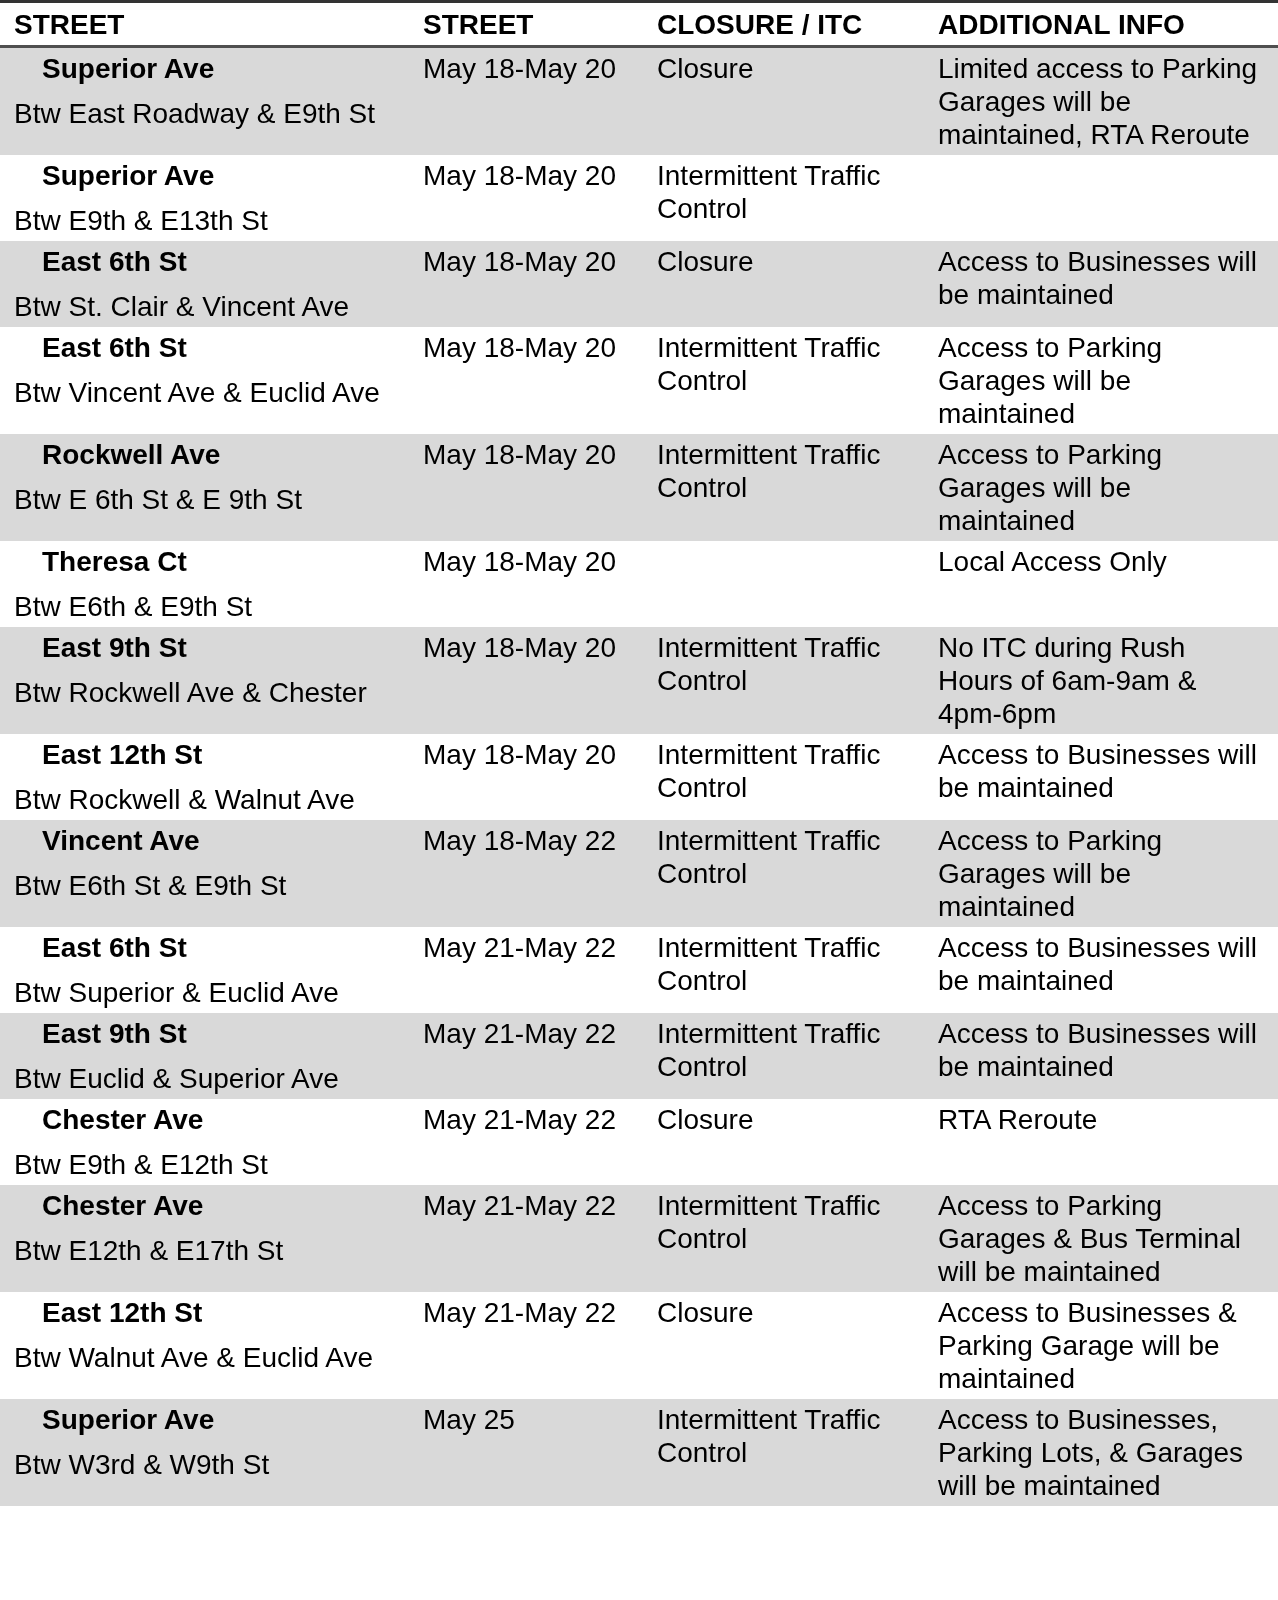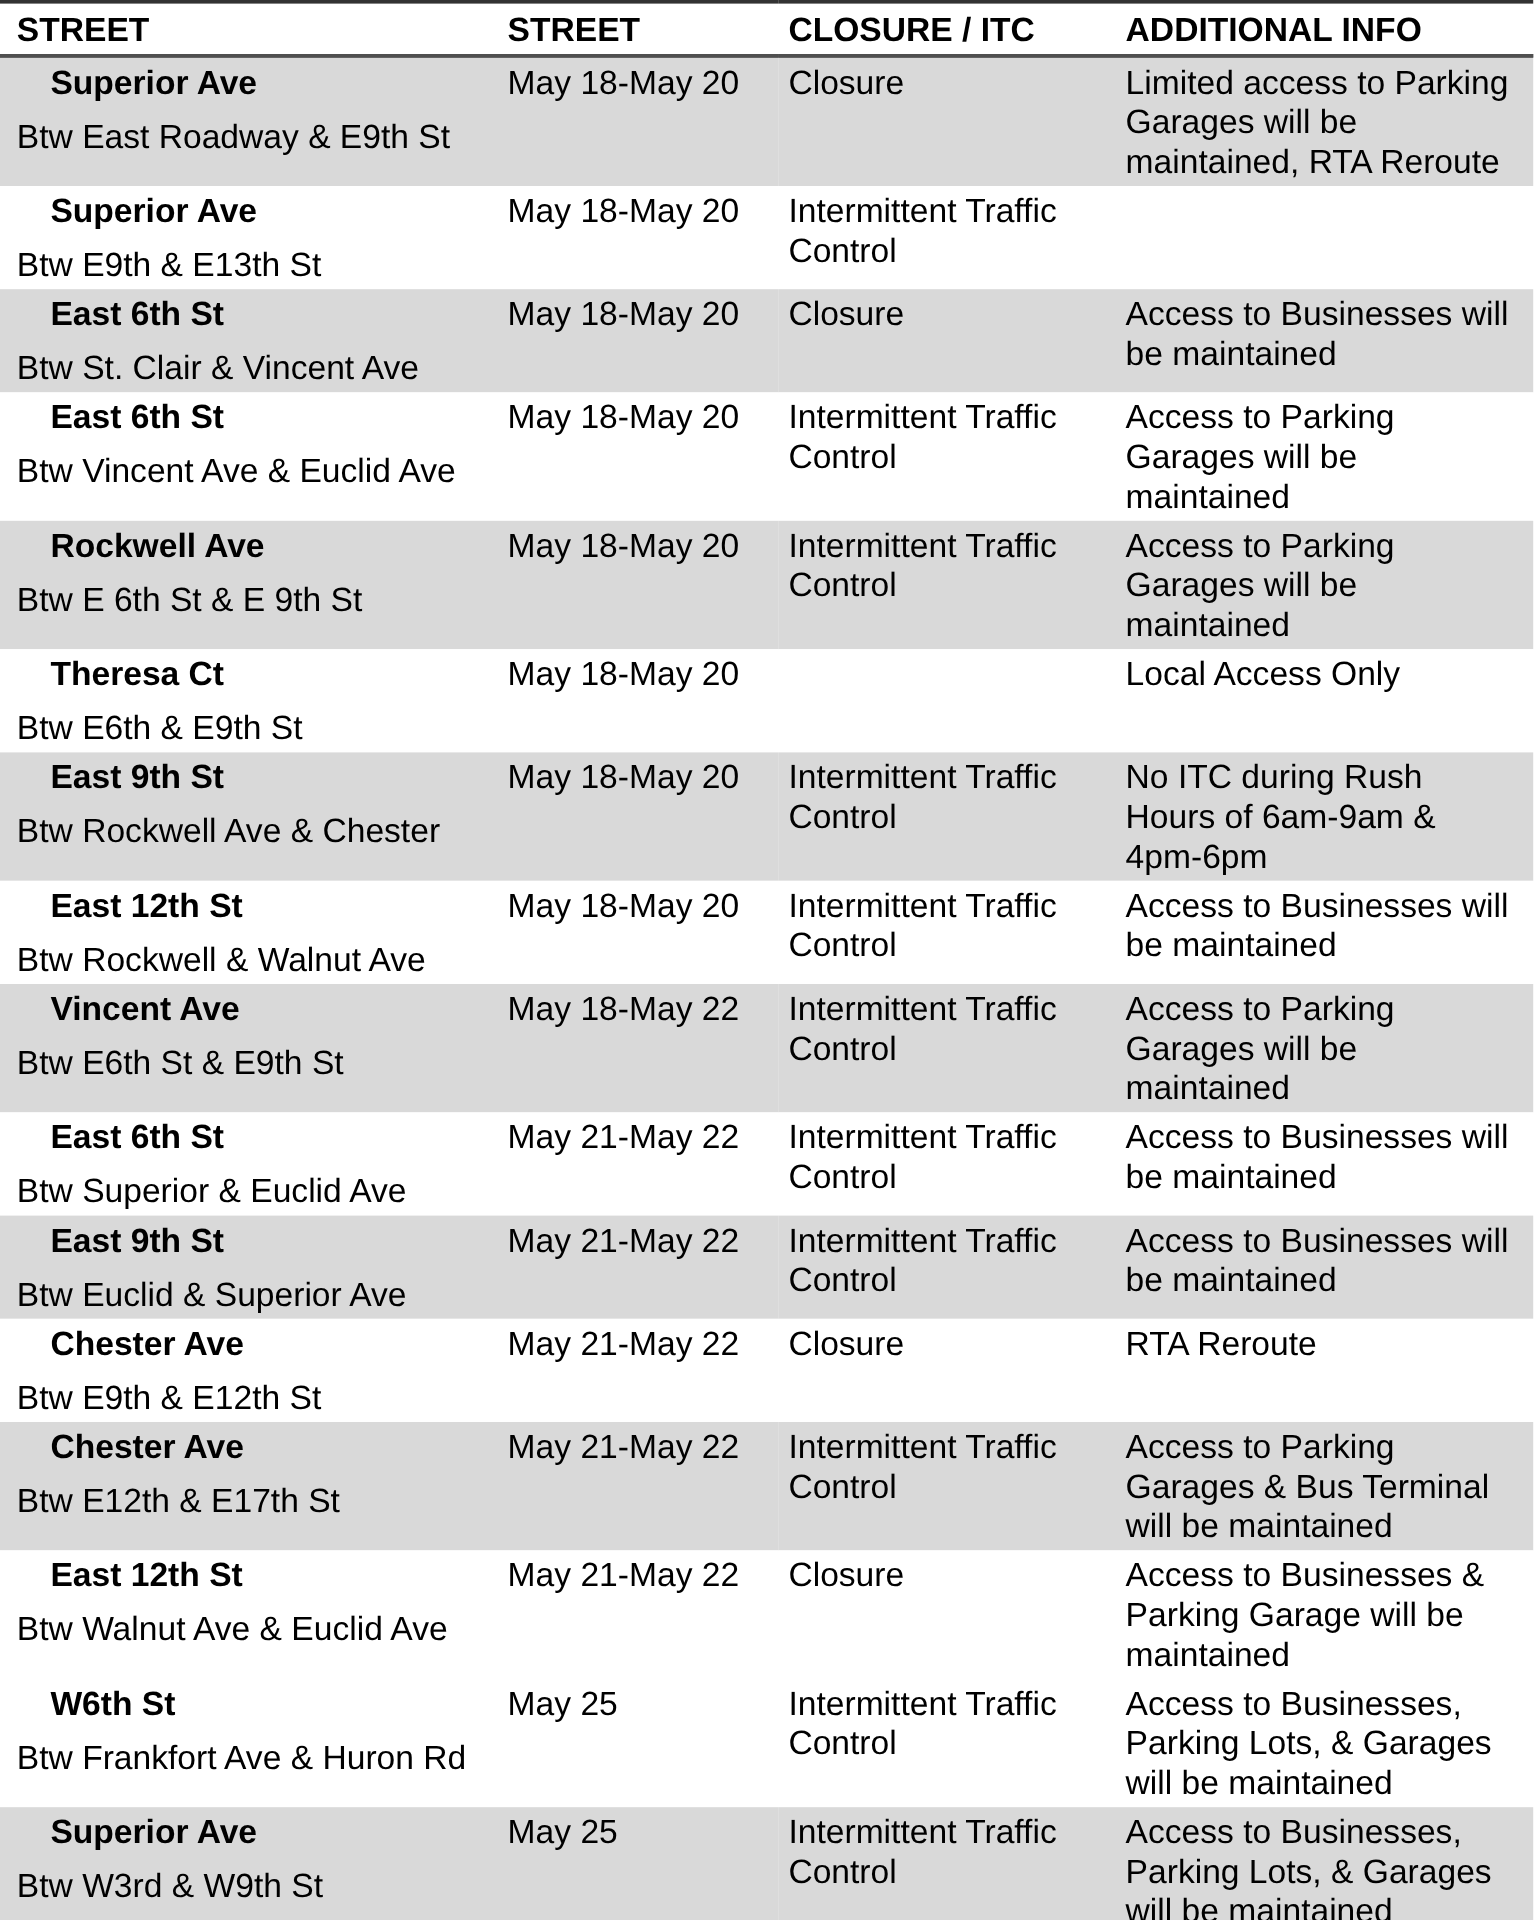--- a/index.html
+++ b/index.html
@@ -192,29 +192,20 @@
   </tr>
         <tr class="plain">
     <td class="street">
       <span class="street-name">East 12th St</span>
       <span class="street-between">Btw Walnut Ave &amp; Euclid Ave</span>
     </td>
     <td>May 21-May 22</td>
     <td>Closure</td>
     <td class="info">Access to Businesses &amp; Parking Garage will be maintained</td>
   </tr>
-        <tr class="plain">
-    <td class="street">
-      <span class="street-name">W6th St</span>
-      <span class="street-between">Btw Frankfort Ave &amp; Huron Rd</span>
-    </td>
-    <td>May 25</td>
-    <td>Intermittent Traffic Control</td>
-    <td class="info">Access to Businesses, Parking Lots, &amp; Garages will be maintained</td>
-  </tr>
         <tr class="shaded">
     <td class="street">
       <span class="street-name">Superior Ave</span>
       <span class="street-between">Btw W3rd &amp; W9th St</span>
     </td>
     <td>May 25</td>
     <td>Intermittent Traffic Control</td>
     <td class="info">Access to Businesses, Parking Lots, &amp; Garages will be maintained</td>
   </tr>
       </tbody>

